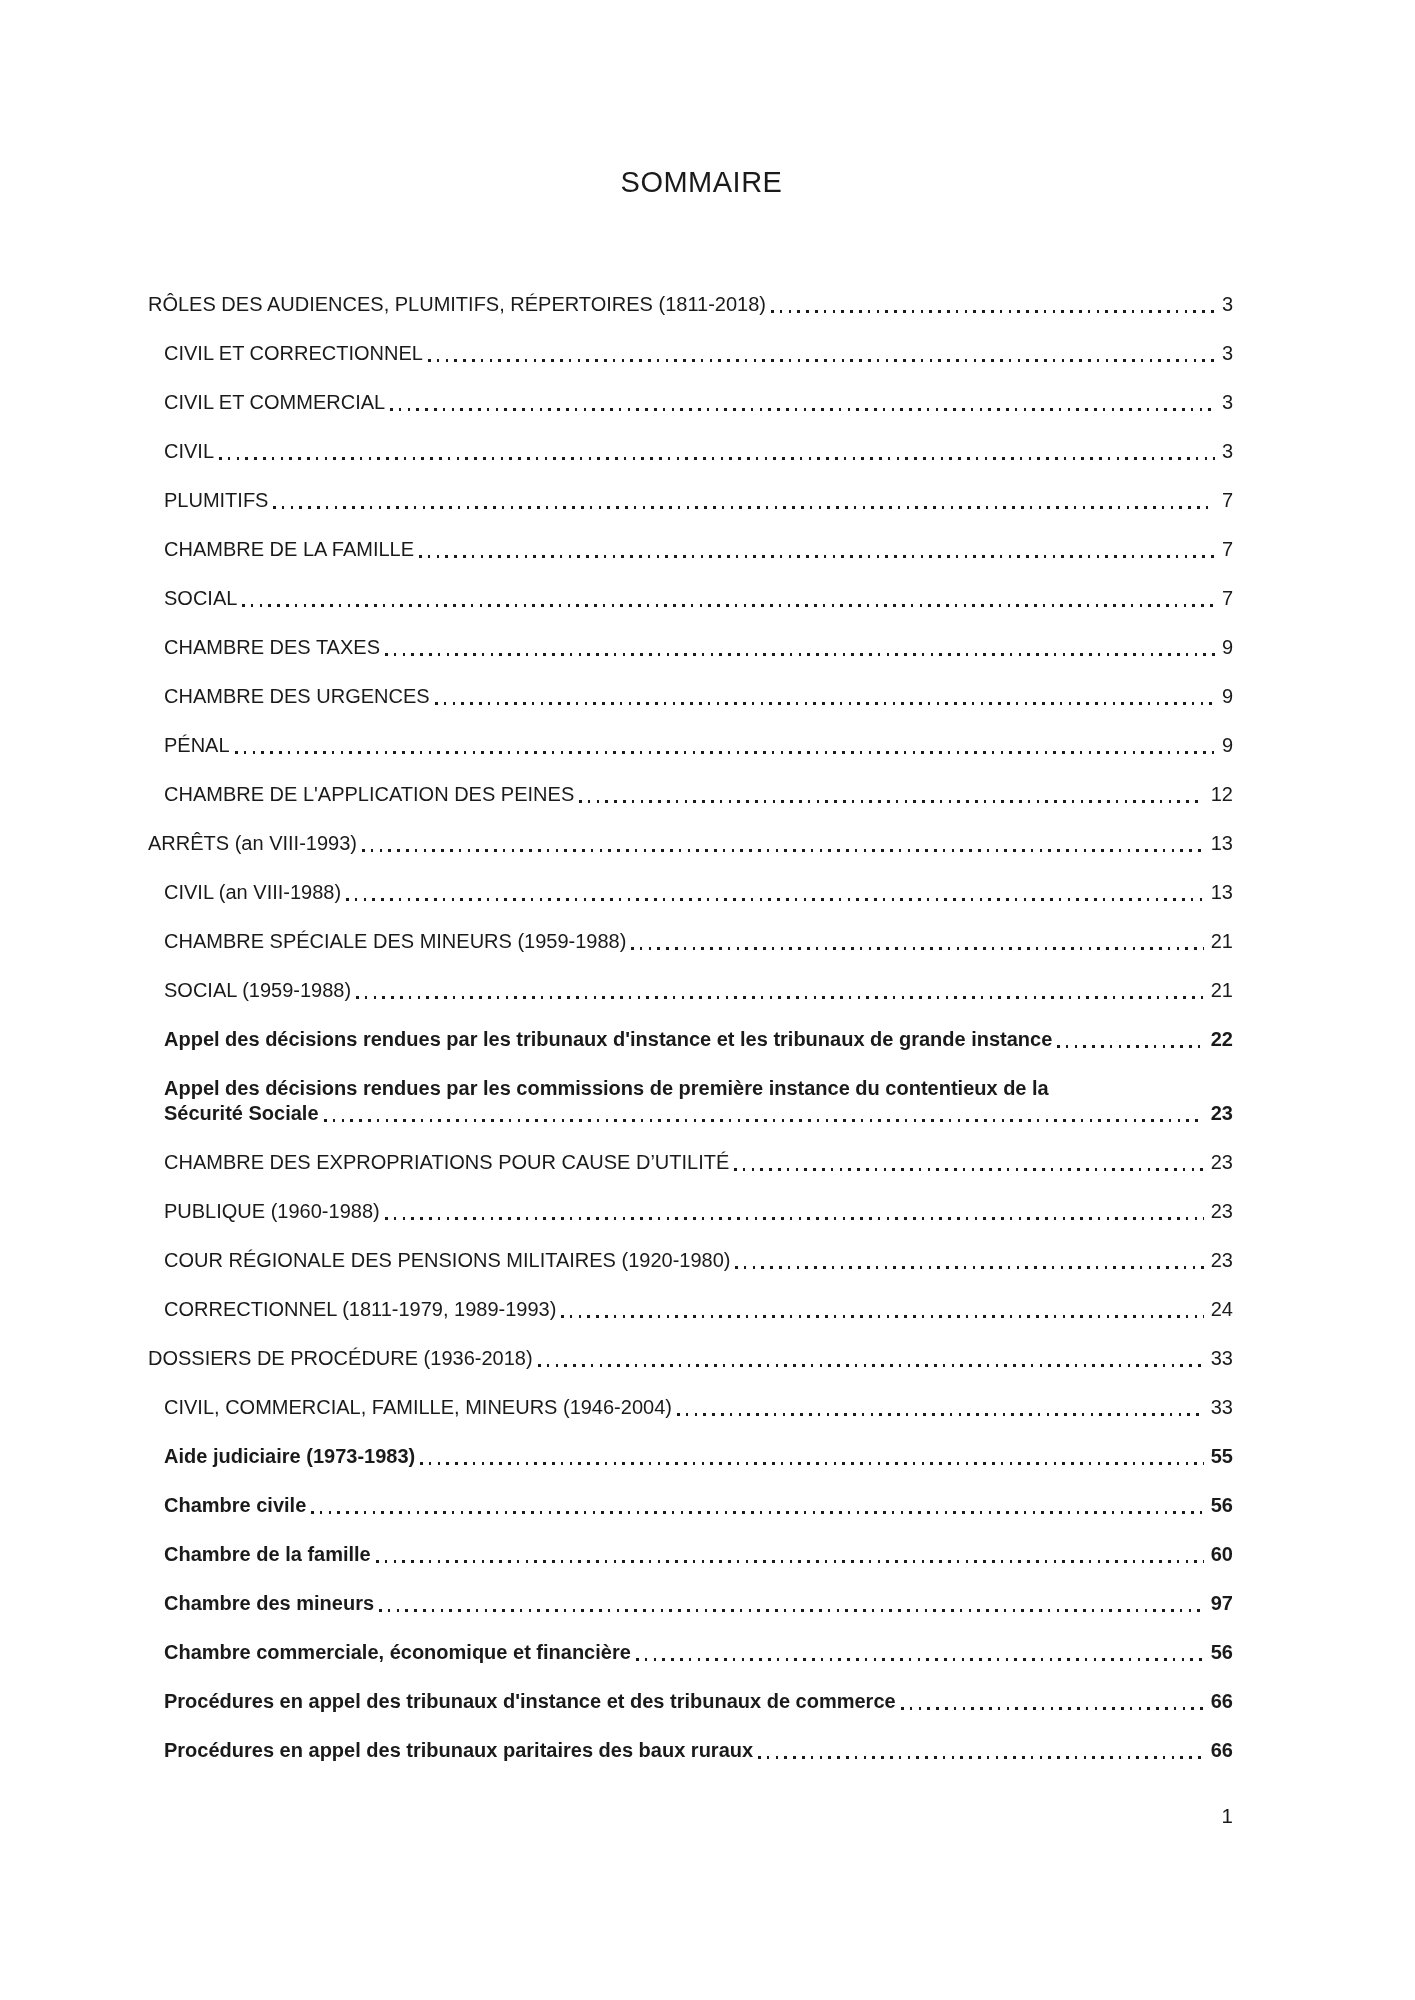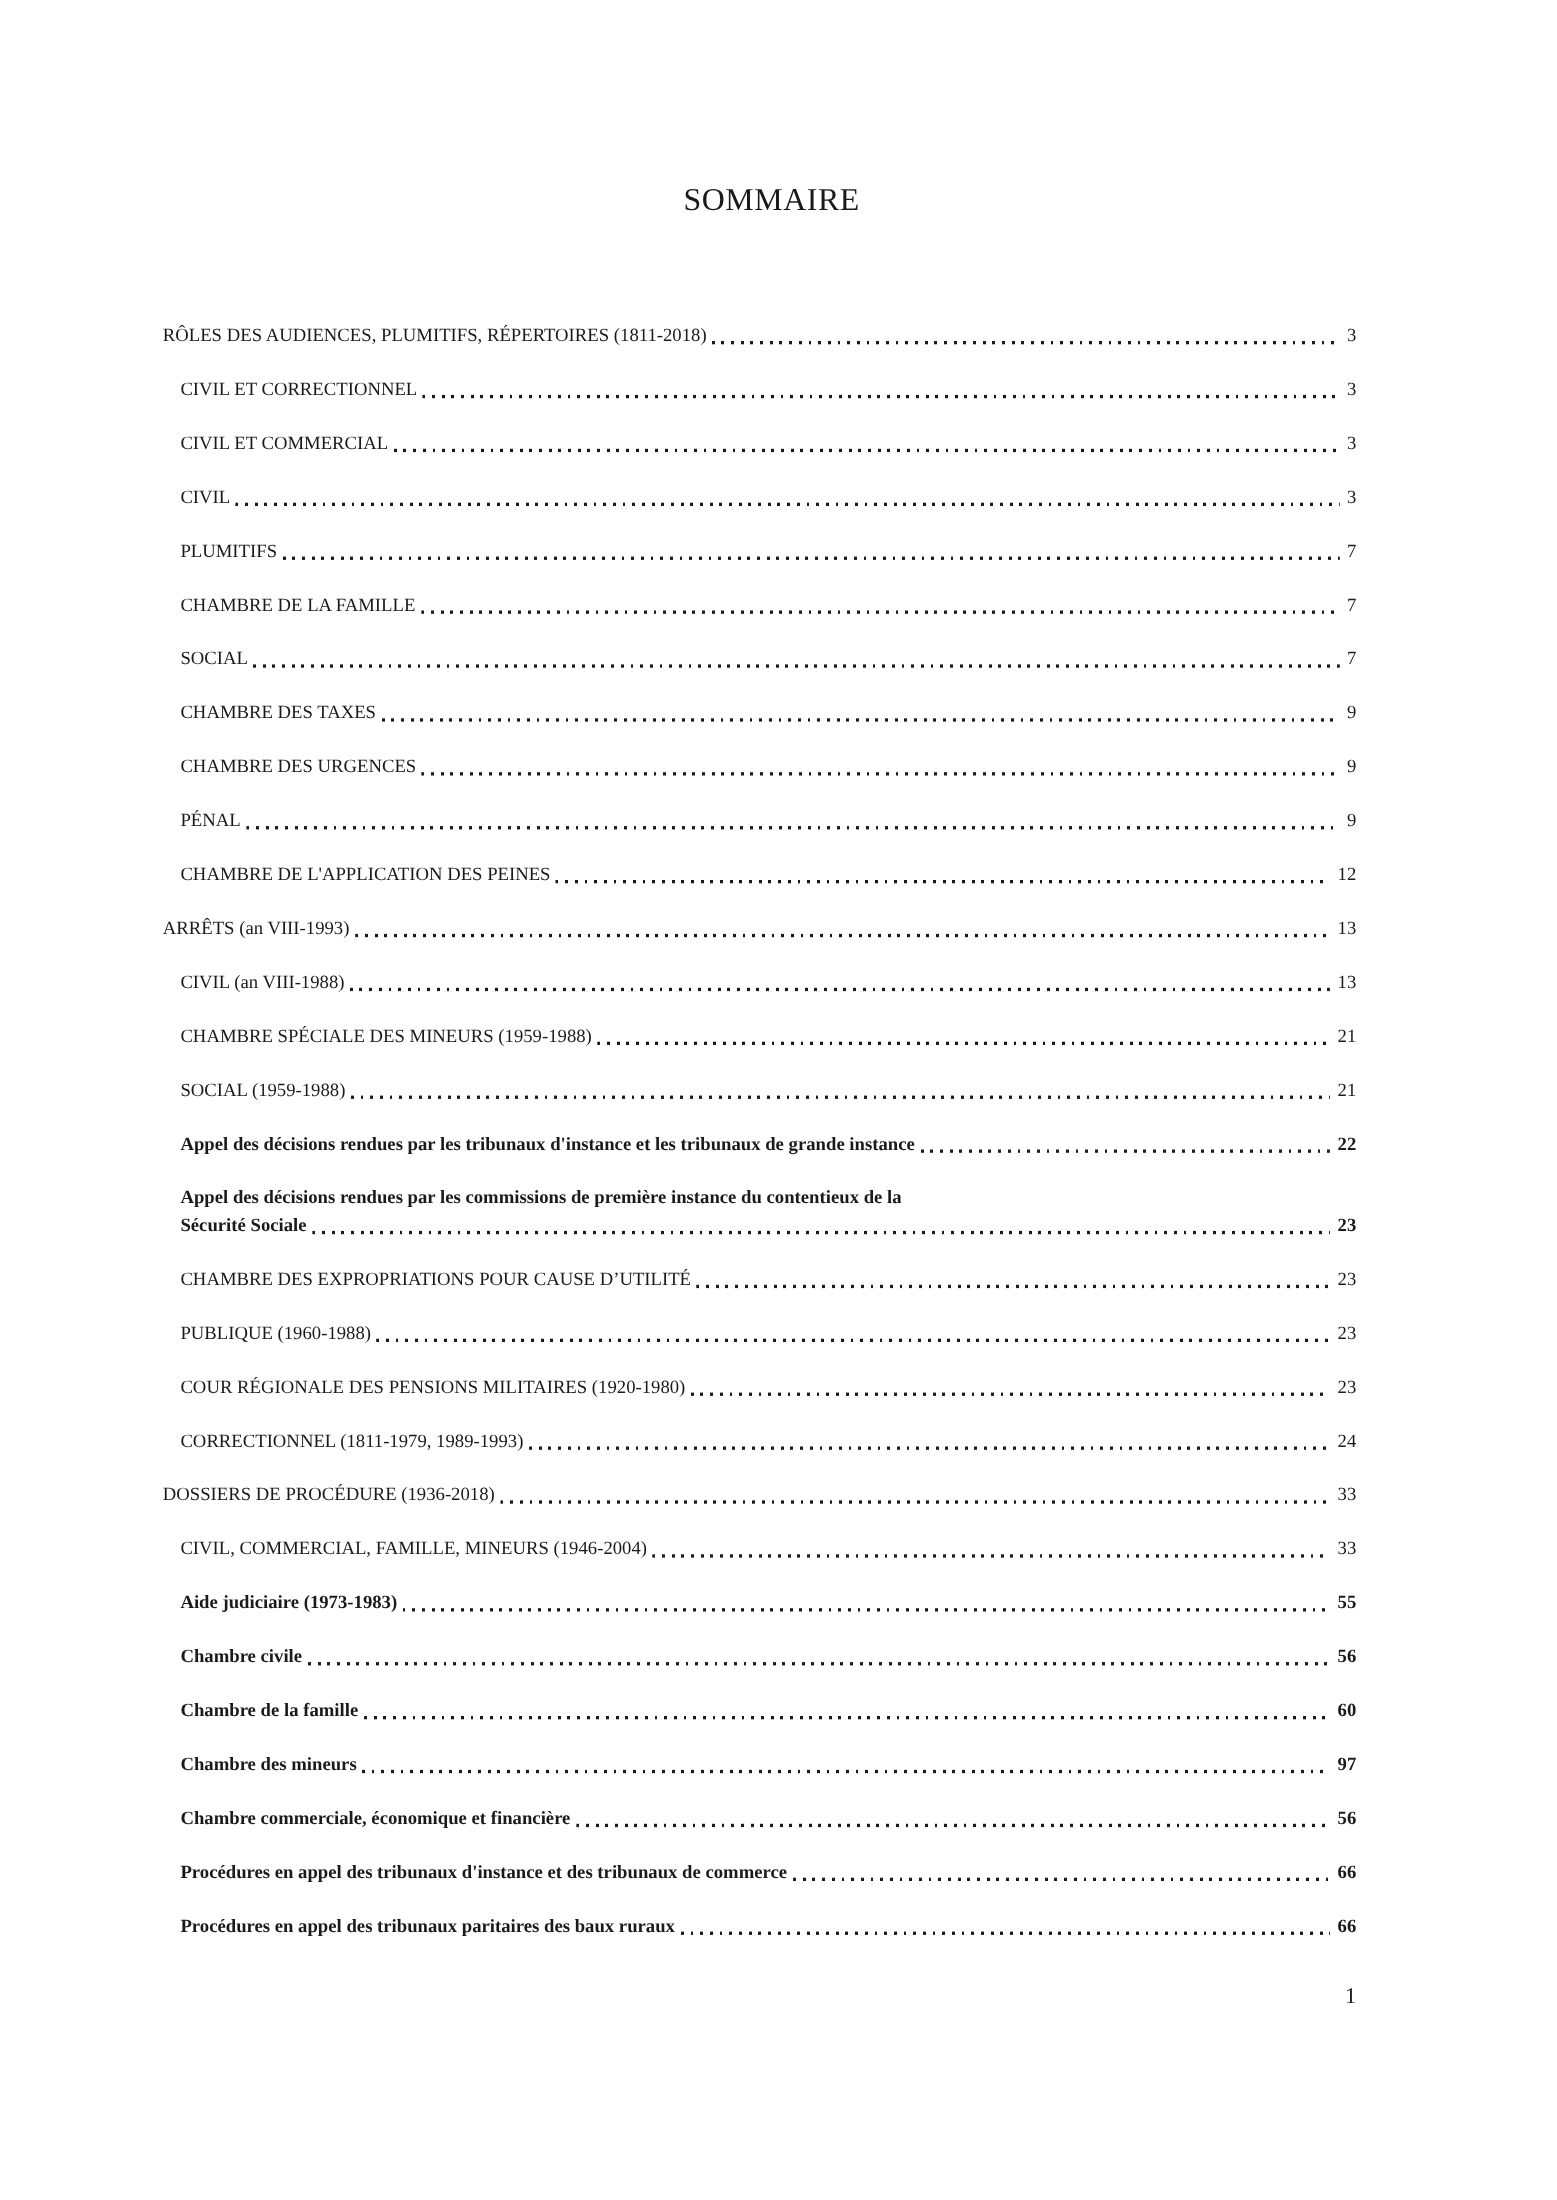--- a/index.html
+++ b/index.html
@@ -5,21 +5,21 @@
   html, body {
     margin: 0;
     padding: 0;
     background: #ffffff;
   }
   .page {
     position: relative;
     width: 1403px;
     height: 2000px;
     background: #ffffff;
-    font-family: Liberation Serif, serif;
+    font-family: Liberation Sans, sans-serif;
     color: #1a1a1a;
     overflow: hidden;
   }
   .doc-title {
     position: absolute;
     top: 168px;
     left: 0;
     width: 100%;
     text-align: center;
     font-size: 29px;
@@ -28,21 +28,21 @@
     line-height: 1;
   }
   .toc {
     position: absolute;
     top: 292px;
     left: 148px;
     right: 170px;
   }
   .toc-entry {
     margin-bottom: 24px;
-    font-size: 17px;
+    font-size: 20px;
     line-height: 25px;
     cursor: default;
   }
   .toc-entry.level-2 { padding-left: 16px; }
   .toc-entry.bold { font-weight: 700; }
   .toc-entry .wrap-line1 {
     display: block;
     white-space: nowrap;
   }
   .toc-row {

